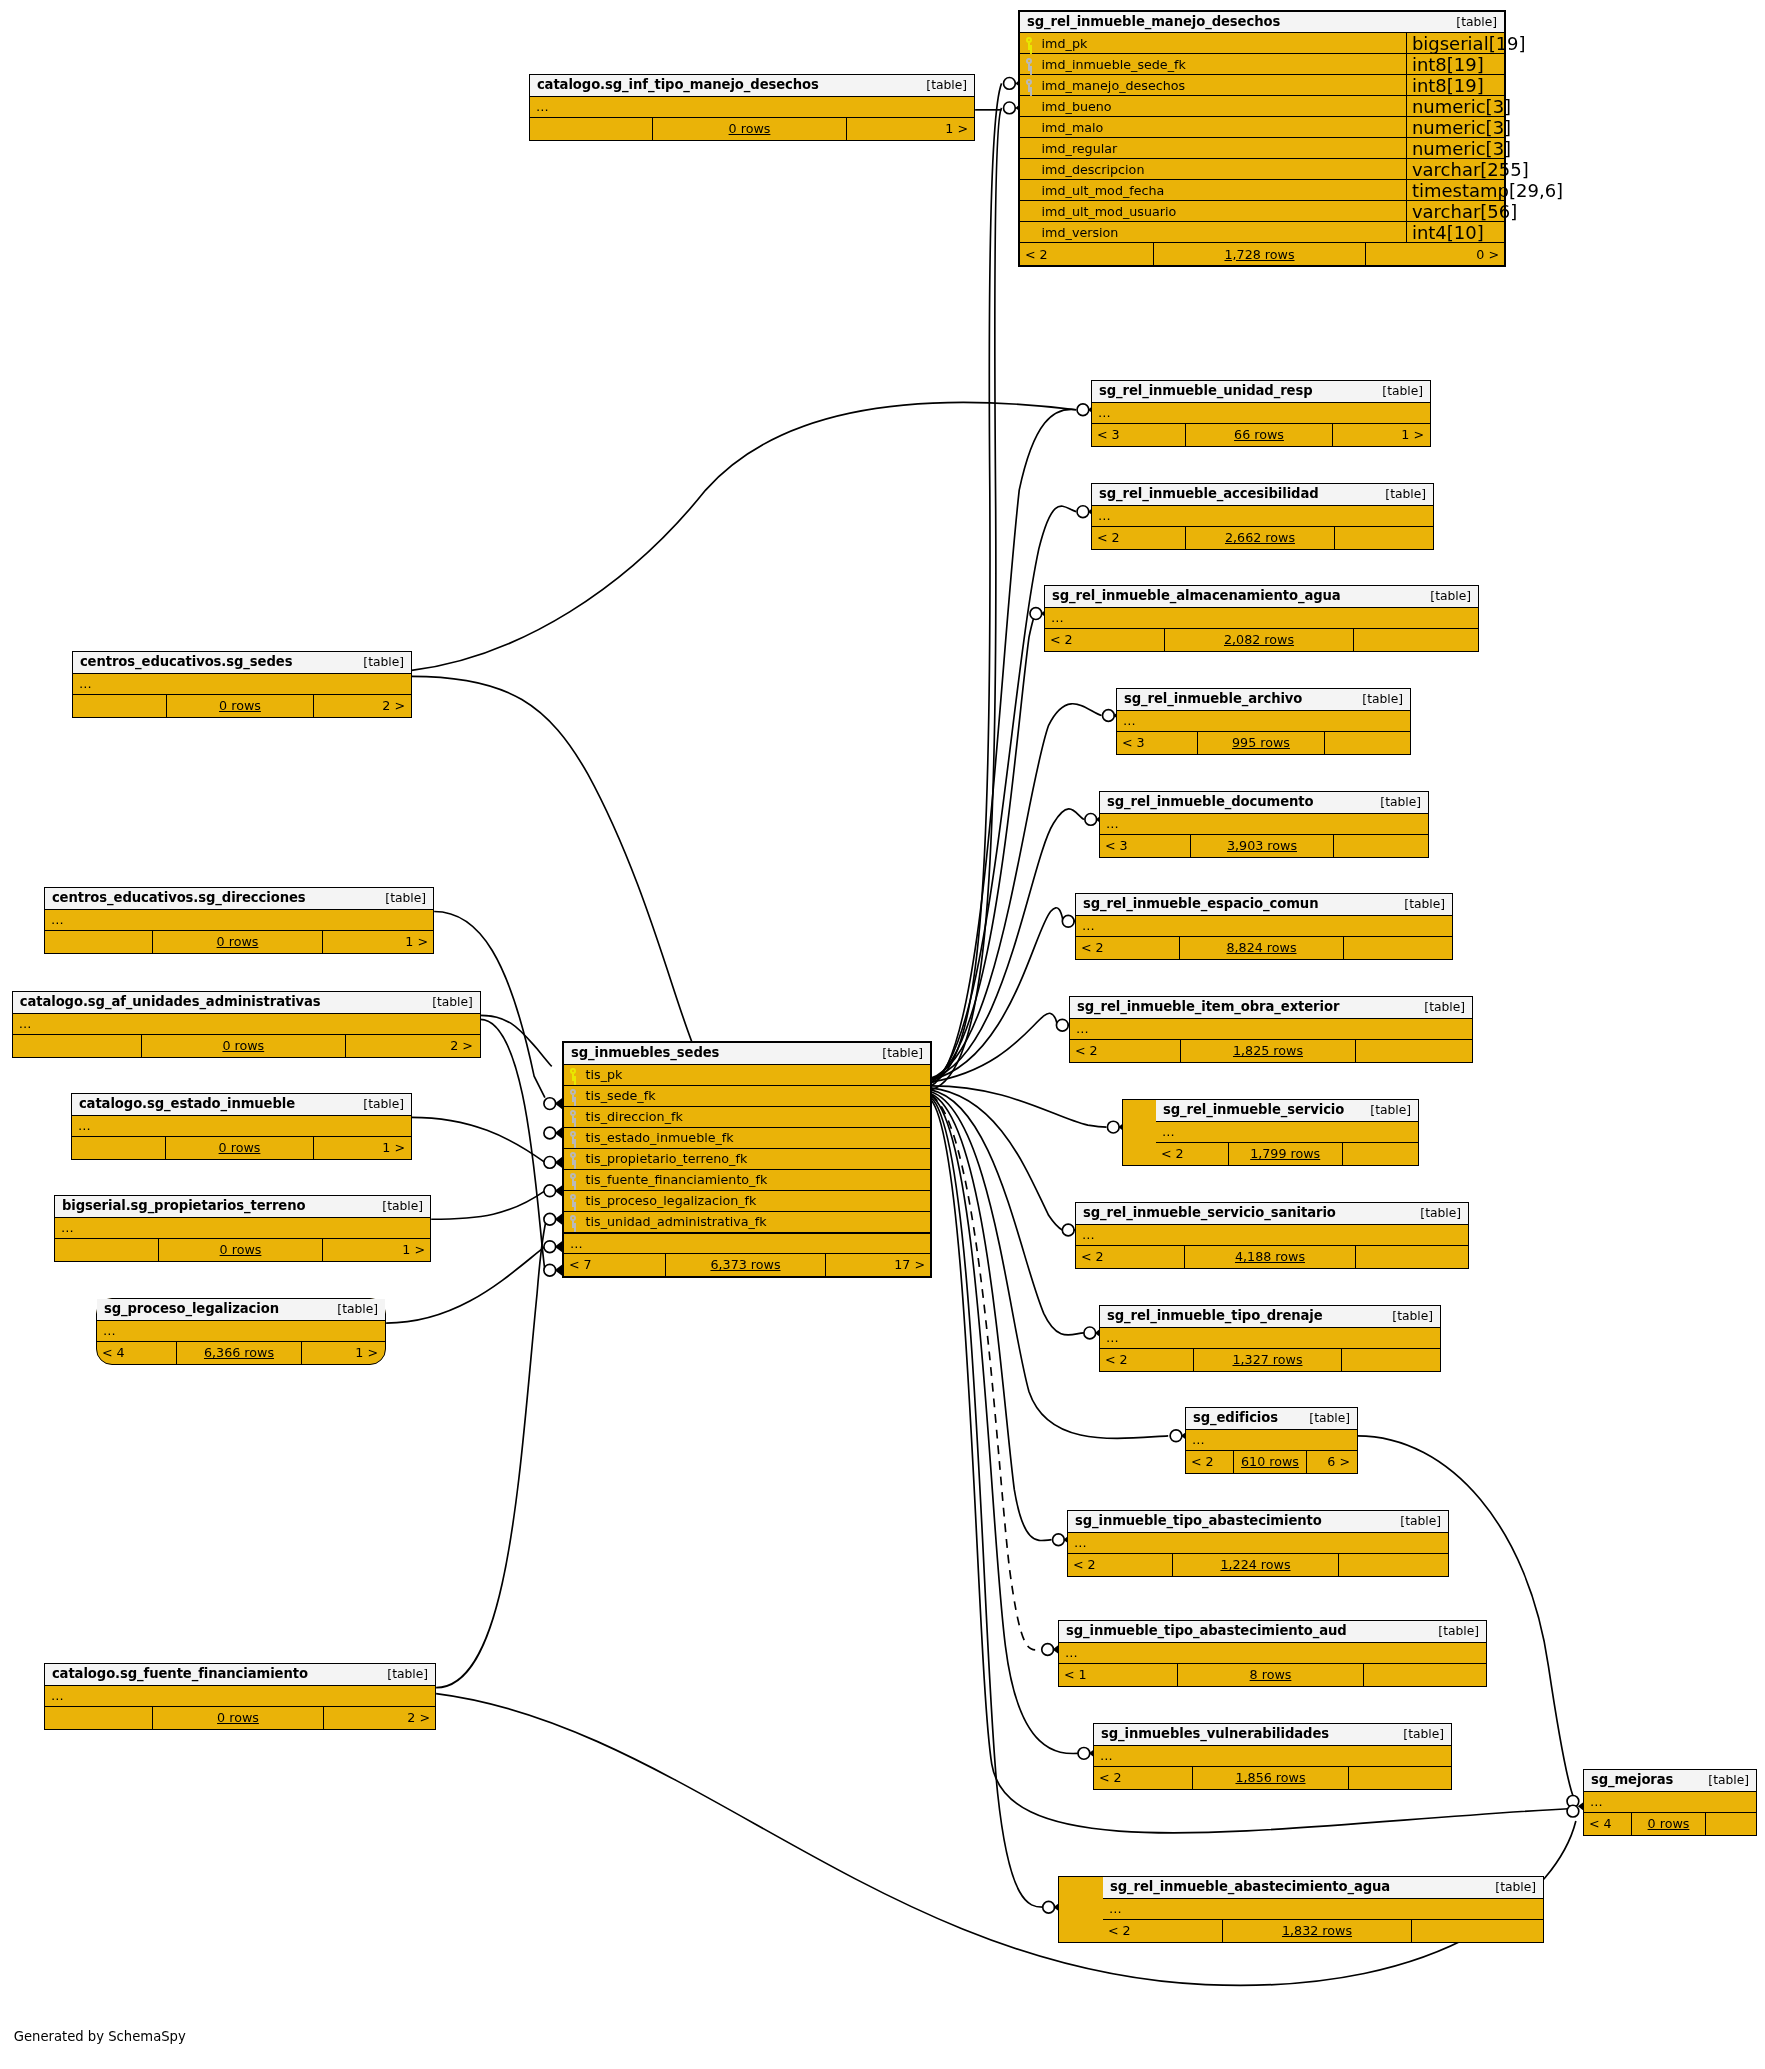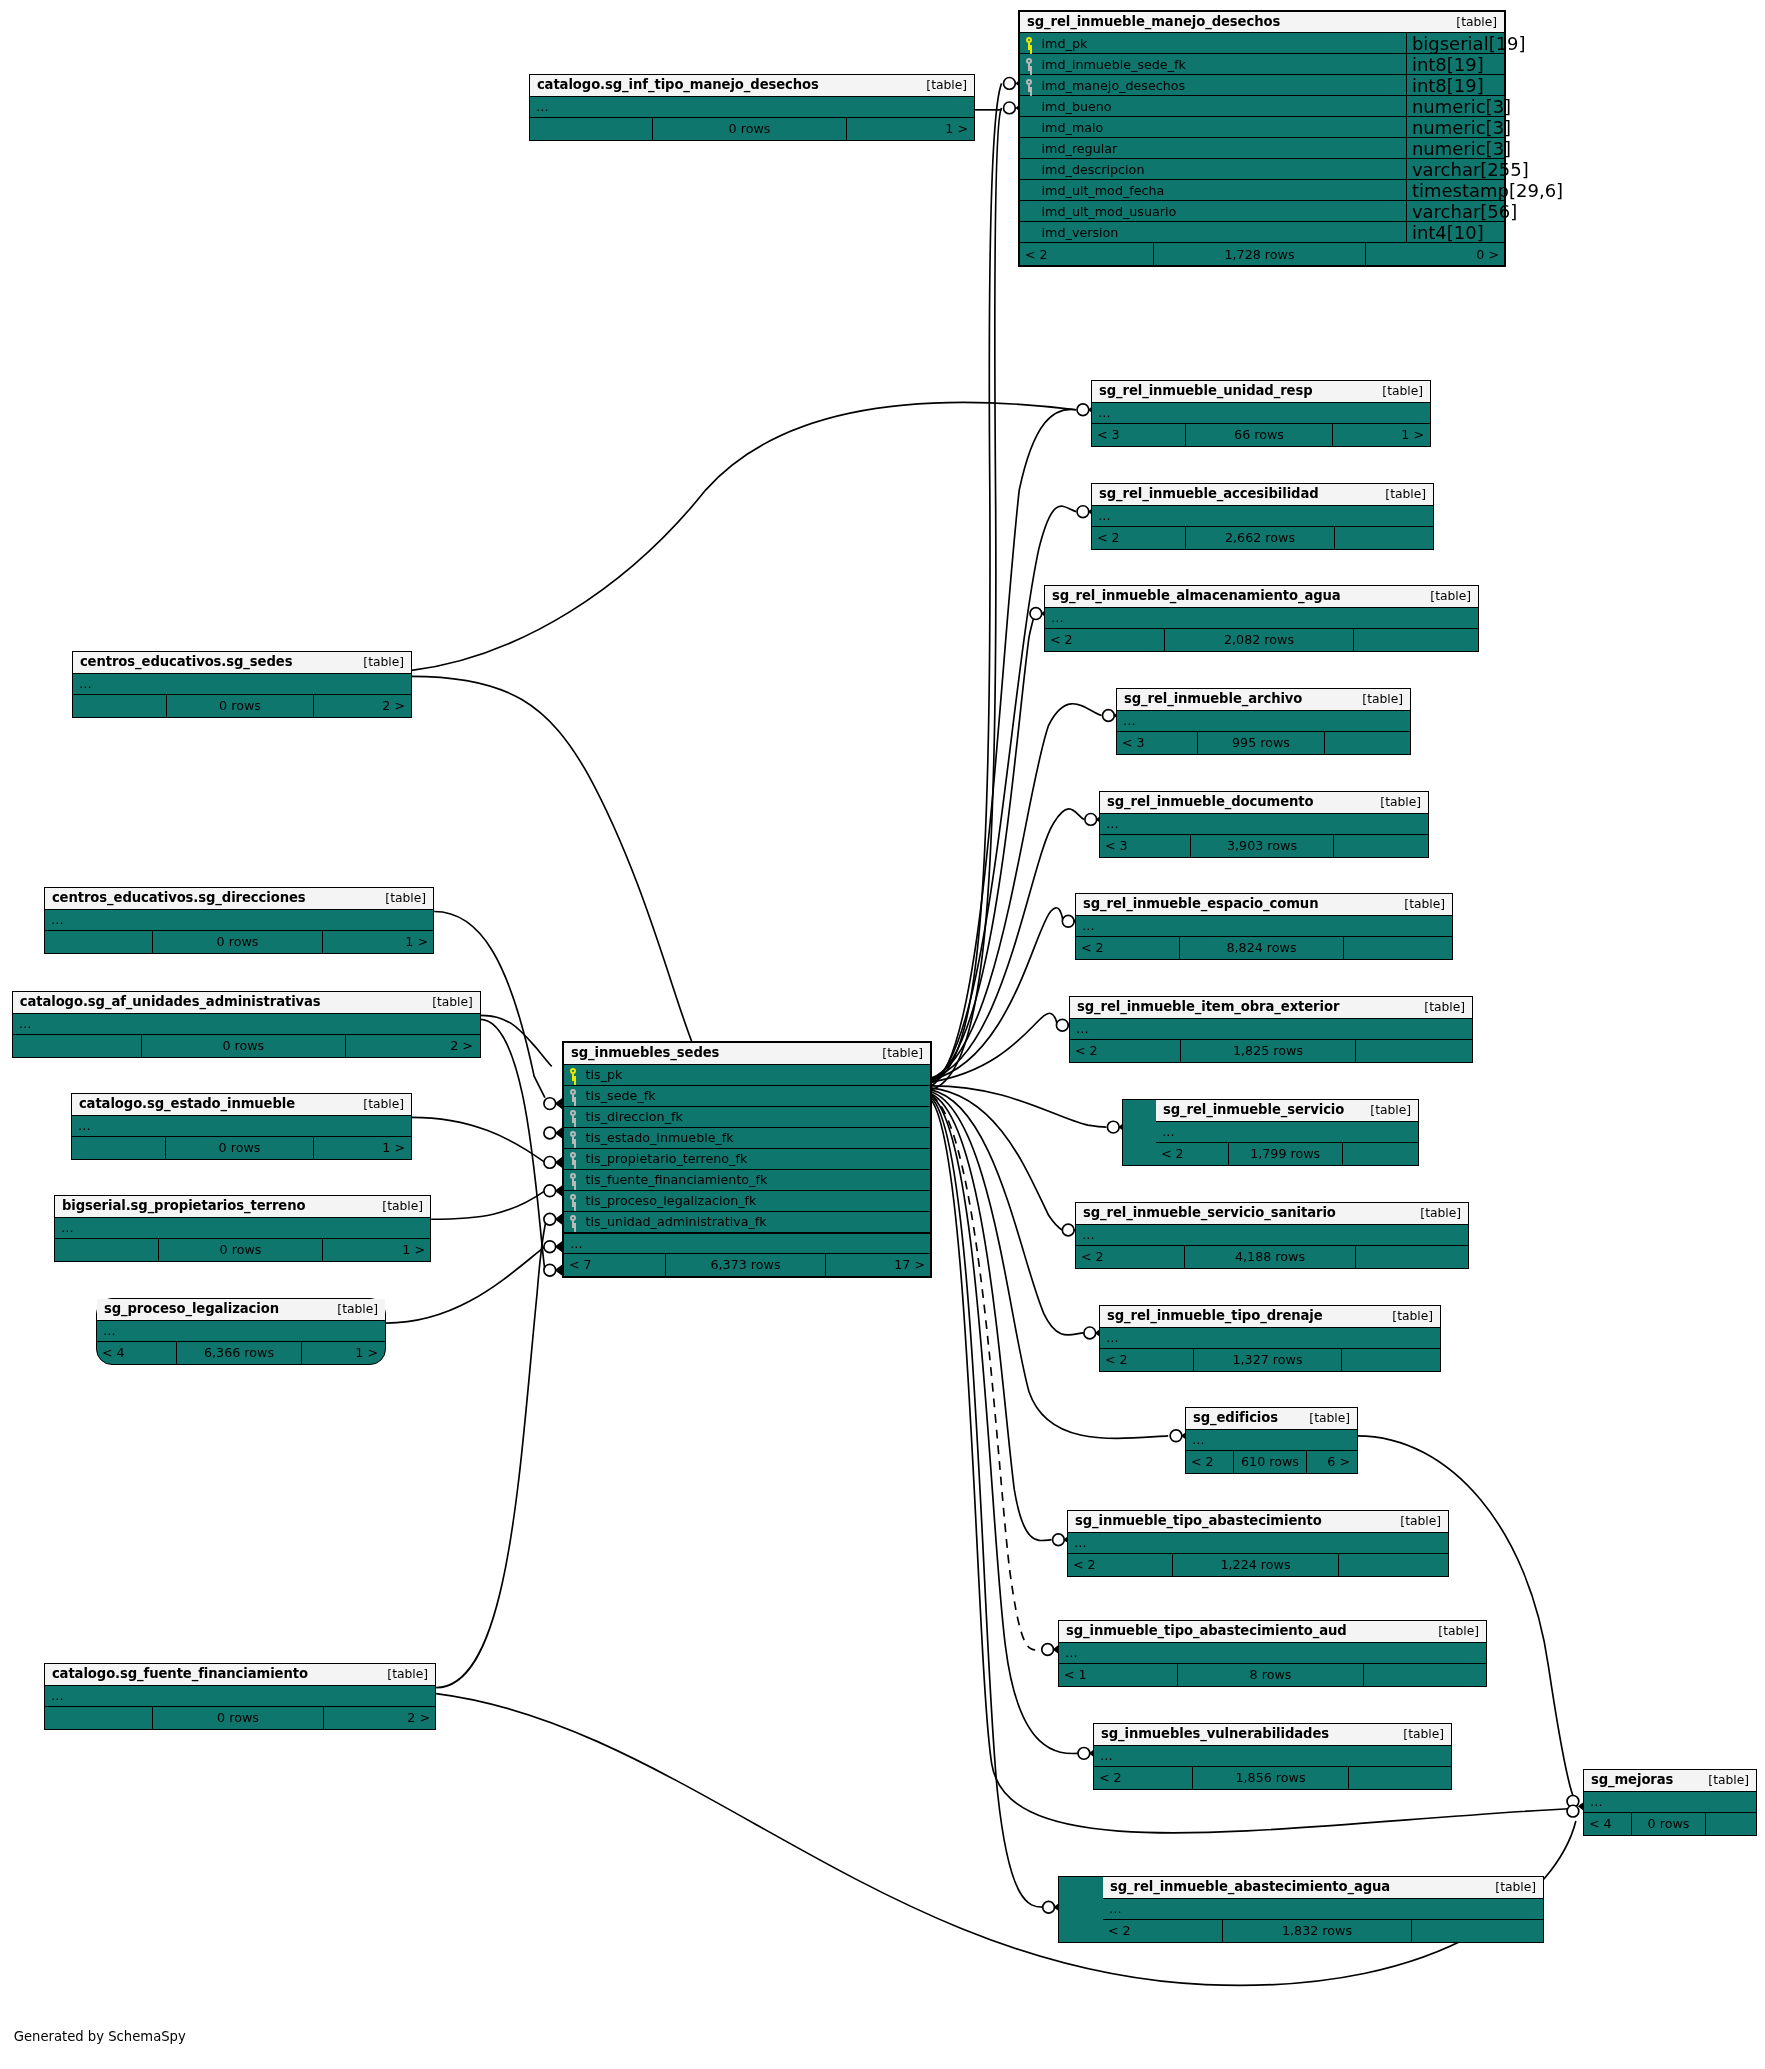--- a/index.html
+++ b/index.html
@@ -22,21 +22,21 @@
     position: absolute;
     left: 0; top: 0;
     width: 1765px;
     height: 2069px;
     pointer-events: none;
   }
   
   .tbl {
     position: absolute;
     box-sizing: border-box;
-    background: #0f766e;
+    background: #eab308;
     border: 2px solid #000000;
     z-index: 5;
   }
   .tbl.thin { border-width: 1.6px; }
   .tbl-title {
     display: flex;
     align-items: center;
     justify-content: space-between;
     background: #f4f4f4;
     border-bottom: 1.6px solid #000000;
@@ -102,21 +102,21 @@
     height: 21.6px;
     box-sizing: border-box;
     font-size: 12.7px;
   }
   .foot > div {
     box-sizing: border-box;
     display: flex;
     align-items: center;
   }
   .foot-l { justify-content: flex-start; padding-left: 4.9px; }
-  .foot-c { justify-content: center; border-left: 1.3px solid #000000; border-right: 1.3px solid #000000; }
+  .foot-c { justify-content: center; border-left: 1.3px solid #000000; border-right: 1.3px solid #000000; text-decoration: underline; }
   .foot-r { justify-content: flex-end; padding-right: 4.9px; }
   
   .keyico { display:inline-block; width: 8.8px; height: 12.7px; position: relative; }
   .keyico::before {
     content: "";
     position: absolute;
     left: 1px; top: 0;
     width: 5.9px; height: 5.9px;
     border-radius: 50%;
     border: 2px solid currentColor;

